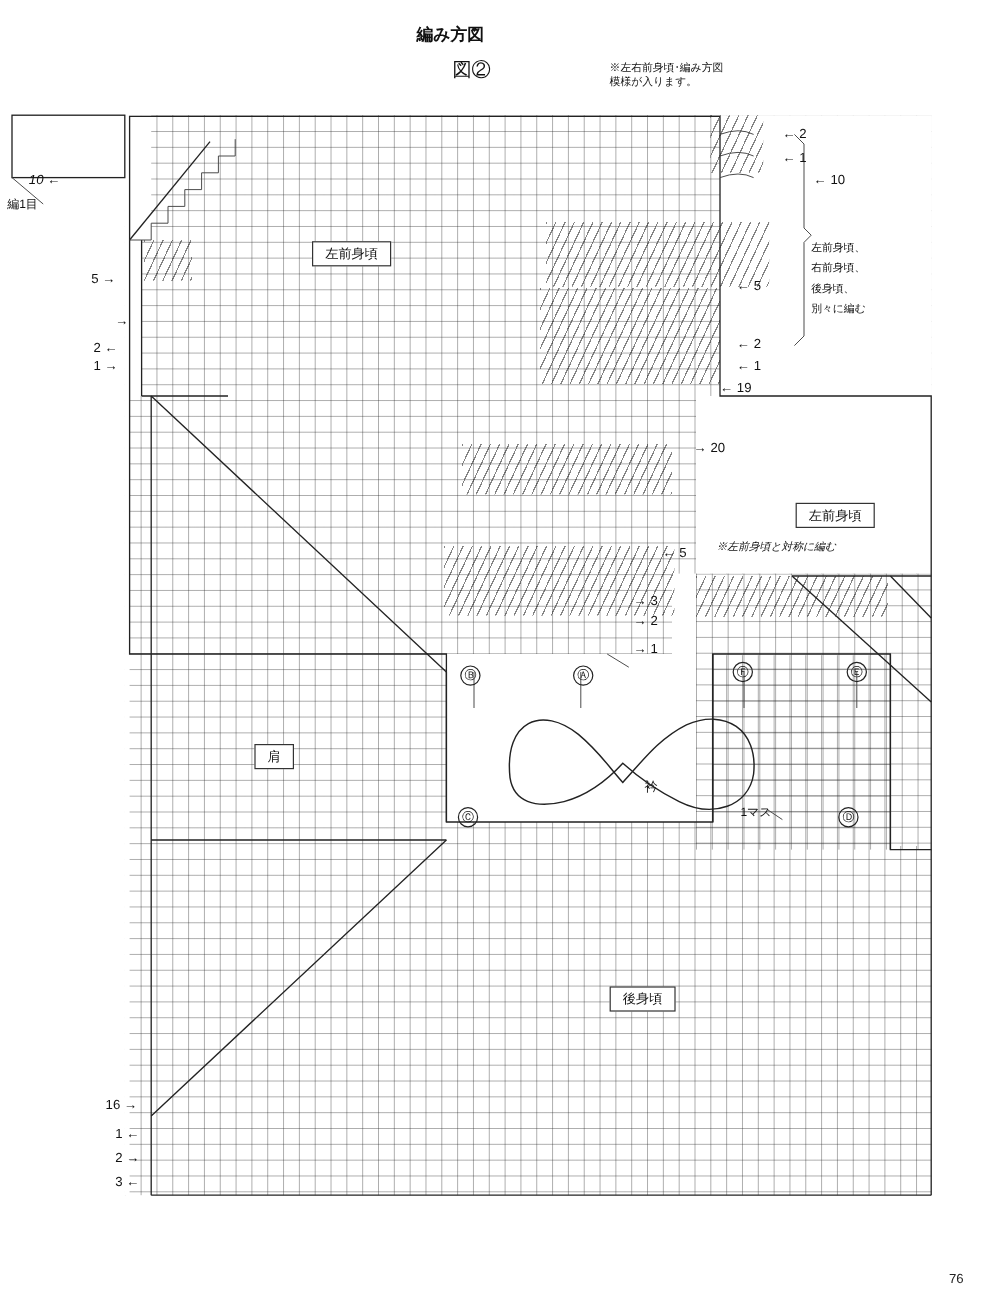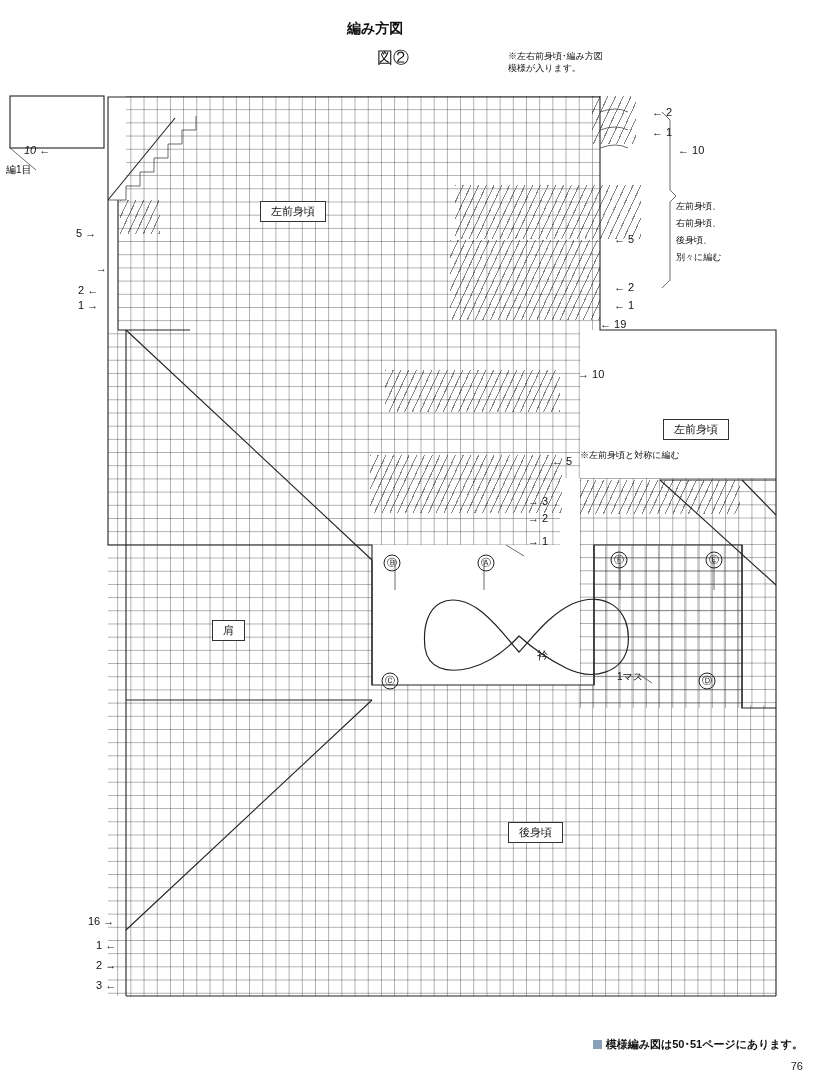--- a/index.html
+++ b/index.html
@@ -140,21 +140,21 @@
     <circle class="circ" cx="390" cy="681" r="8"></circle>
     <circle class="circ" cx="707" cy="681" r="8"></circle>
     <circle class="circ" cx="619" cy="560" r="8"></circle>
     <circle class="circ" cx="714" cy="560" r="8"></circle>
 
     <path class="thin" d="M600,112 q16,-6 28,0 M600,130 q16,-6 28,0 M600,148 q16,-6 28,0"></path>
   </svg>
 
   <div class="txt mid boxed" style="left:260px;top:201px;">左前身頃</div>
   <div class="txt mid boxed" style="left:663px;top:419px;">左前身頃</div>
-  <div class="txt tiny" style="left:580px;top:449px;">※左前身頃と対称に編む</div>
+  <div class="txt tiny" style="left:597px;top:449px;font-style:italic;">※左前身頃と対称に編む</div>
   <div class="txt mid boxed" style="left:212px;top:620px;">肩</div>
   <div class="txt mid boxed" style="left:508px;top:822px;">後身頃</div>
   <div class="txt mid" style="left:537px;top:648px;">衿</div>
   <div class="txt small" style="left:617px;top:670px;">1マス</div>
   <div class="txt small" style="left:6px;top:163px;">編1目</div>
   <div class="txt tiny" style="left:676px;top:198px;line-height:1.9;white-space:pre;">左前身頃、
 右前身頃、
 後身頃、
 別々に編む</div>
 
@@ -167,36 +167,33 @@
 
   <div class="txt label-num" style="left:652px;top:106px;">← 2</div>
   <div class="txt label-num" style="left:652px;top:126px;">← 1</div>
   <div class="txt label-num" style="left:678px;top:144px;">← 10</div>
 
   <div class="txt label-num" style="left:614px;top:233px;">← 5</div>
   <div class="txt label-num" style="left:614px;top:281px;">← 2</div>
   <div class="txt label-num" style="left:614px;top:299px;">← 1</div>
   <div class="txt label-num" style="left:600px;top:318px;">← 19</div>
 
-  <div class="txt label-num" style="left:578px;top:368px;">→ 10</div>
+  <div class="txt label-num" style="left:578px;top:368px;">→ 20</div>
   <div class="txt label-num" style="left:552px;top:455px;">← 5</div>
   <div class="txt label-num" style="left:528px;top:495px;">→ 3</div>
   <div class="txt label-num" style="left:528px;top:512px;">→ 2</div>
   <div class="txt label-num" style="left:528px;top:535px;">→ 1</div>
 
   <div class="txt label-num" style="left:24px;top:144px;font-style:italic;">10 ←</div>
 
   <div class="txt label-num" style="left:76px;top:227px;">5 →</div>
   <div class="txt label-num" style="left:96px;top:262px;">→</div>
   <div class="txt label-num" style="left:78px;top:284px;">2 ←</div>
   <div class="txt label-num" style="left:78px;top:299px;">1 →</div>
 
   <div class="txt label-num" style="left:88px;top:915px;">16 →</div>
   <div class="txt label-num" style="left:96px;top:939px;">1 ←</div>
   <div class="txt label-num" style="left:96px;top:959px;">2 →</div>
   <div class="txt label-num" style="left:96px;top:979px;">3 ←</div>
 
-  <div class="footer">
-    <span class="sqbullet"></span><span>模様編み図は50･51ページにあります。</span>
-  </div>
   <div class="txt pagenum" style="right:22px;bottom:8px;">76</div>
 
 </div>
 
 </body></html>

